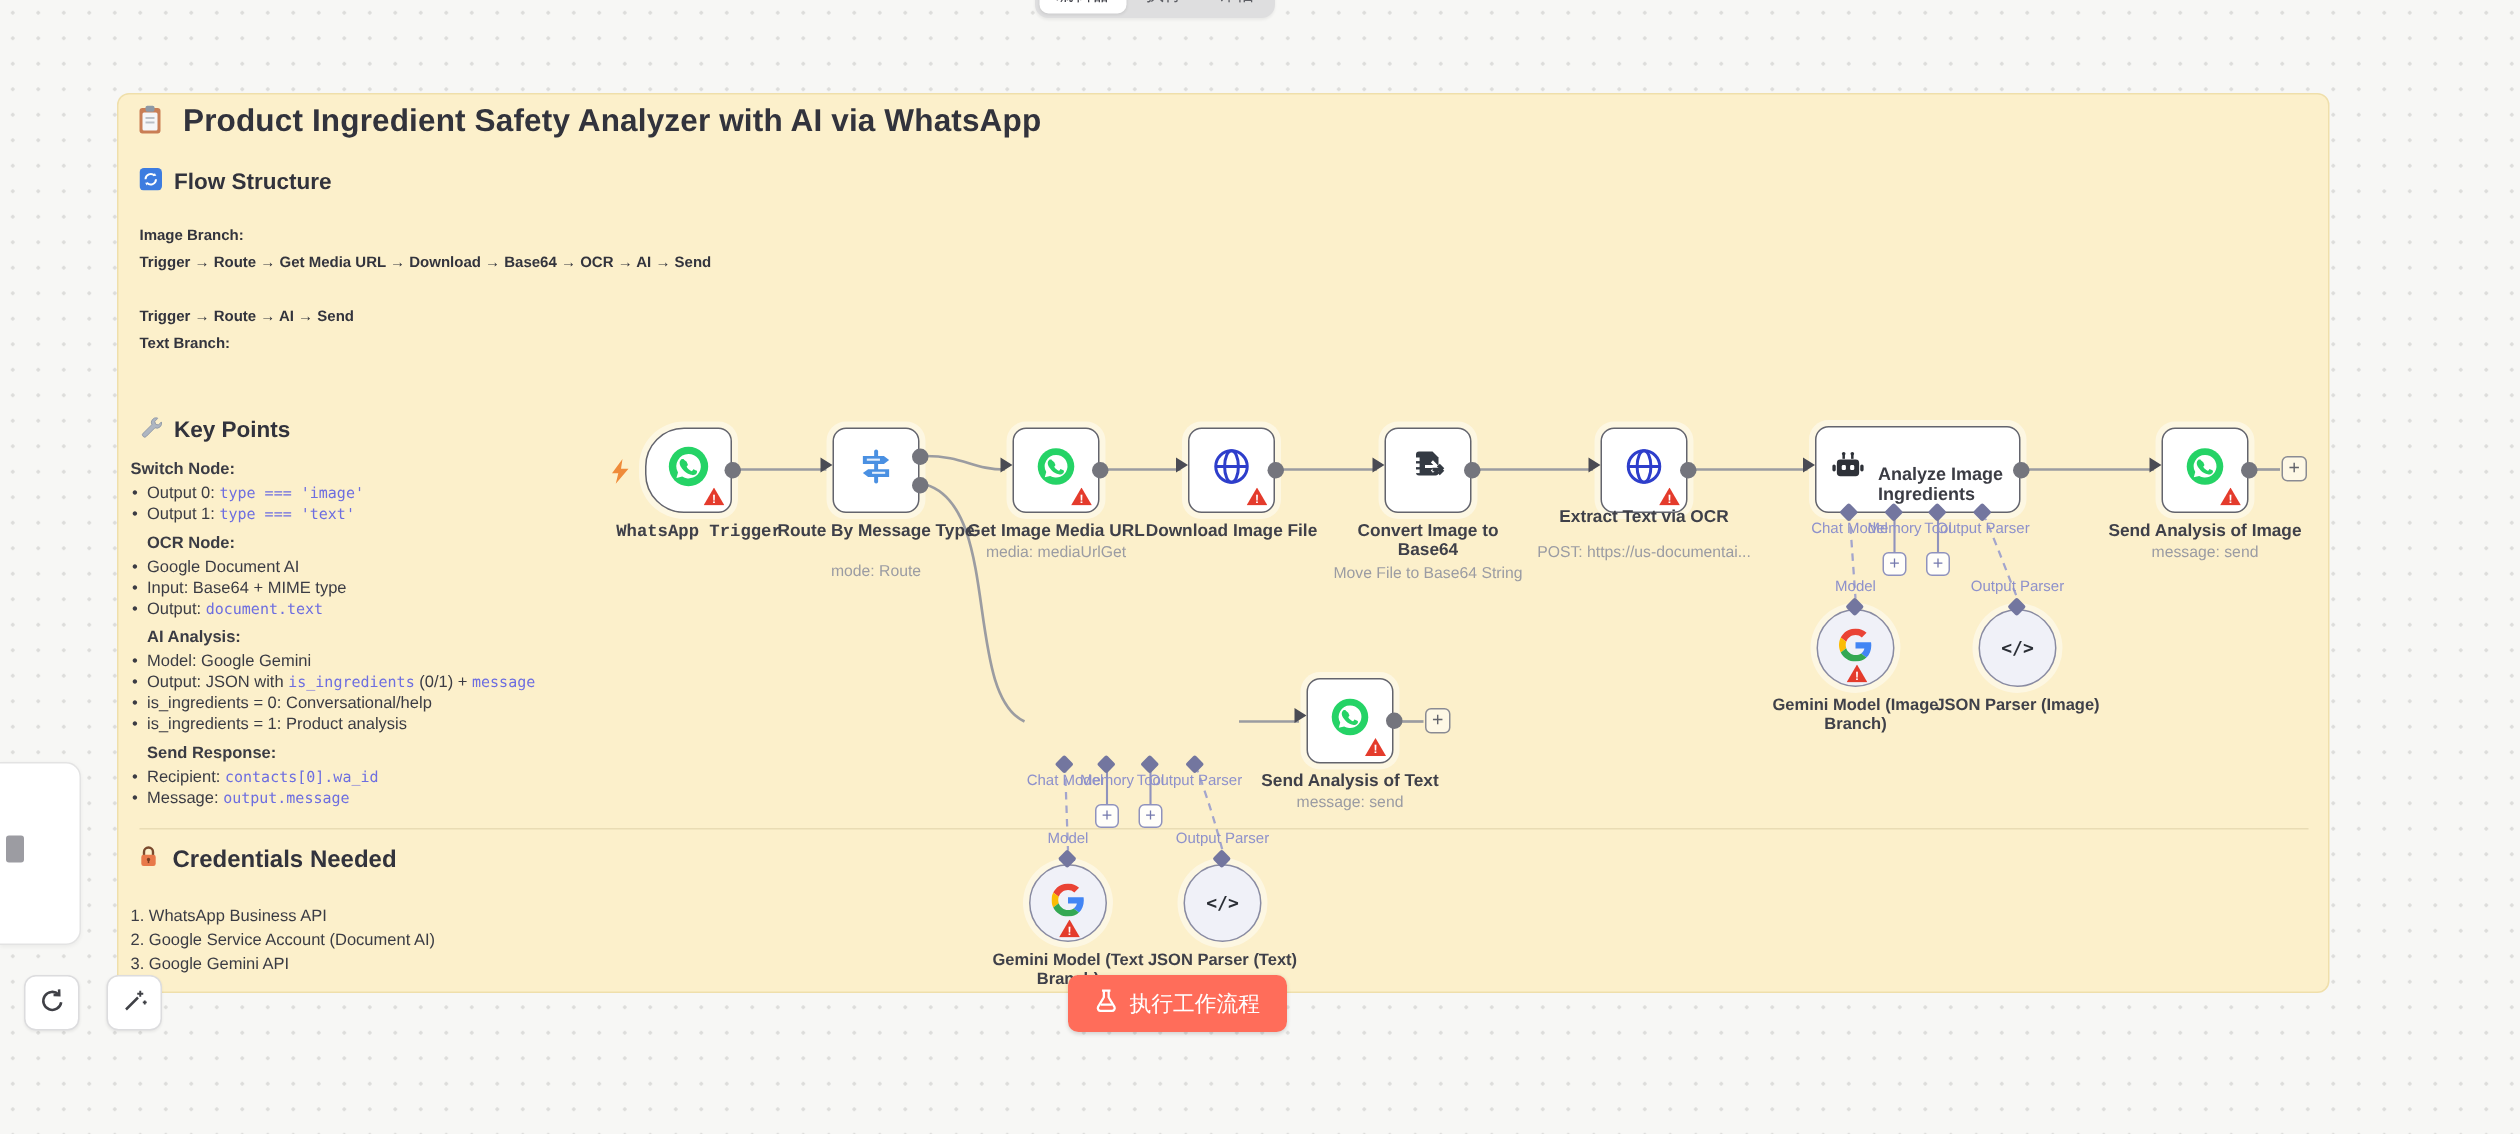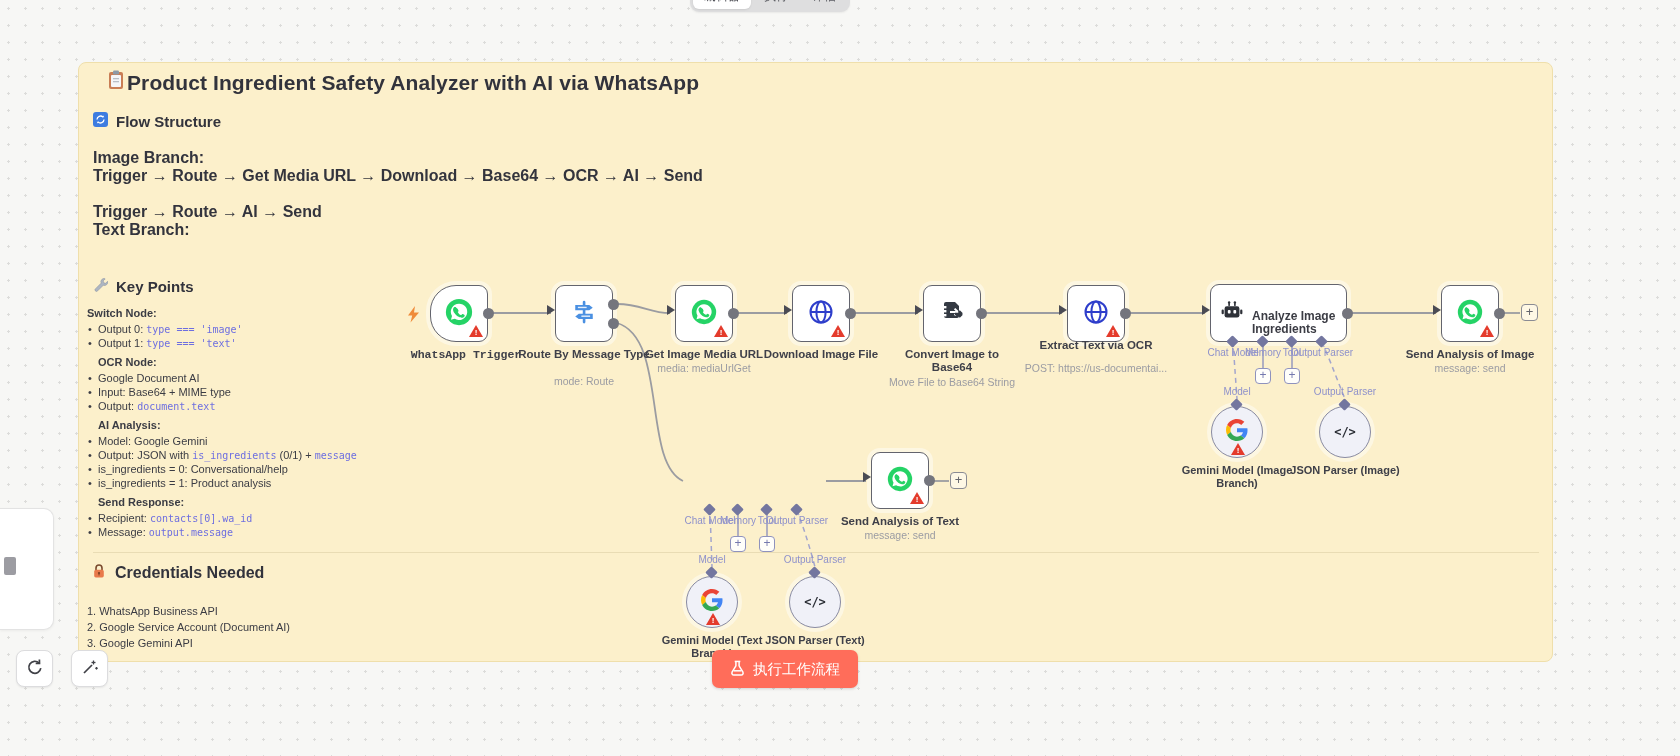--- a/index.html
+++ b/index.html
@@ -12,25 +12,25 @@
   
   .tabbar { position:absolute; left:690px; top:-20px; height:32px; z-index:20;
     background:#dededf; border-radius:9px; display:flex; align-items:flex-end;
     padding:3px; gap:2px; box-shadow:0 1px 2px rgba(0,0,0,.06); }
   .tab { font-size:12px; color:#5d5e64; padding:4px 11px; border-radius:6px; white-space:nowrap; }
   .tab.active { background:#fff; color:#35363e; box-shadow:0 1px 2px rgba(0,0,0,.08); }
 
   
   .sticky { position:absolute; left:78px; top:62px; width:1475px; height:600px;
     background:#fcf0cb; border:1px solid #efdfab; border-radius:8px; z-index:1; }
-  .s-title { position:absolute; left:26px; top:6px; display:flex; align-items:flex-end; }
+  .s-title { position:absolute; left:10px; top:6px; display:flex; align-items:flex-start; gap:11px; }
   .s-title h1 { font-size:21px; font-weight:700; color:#32333c; letter-spacing:.1px; }
   .s-h2 { position:absolute; display:flex; align-items:center; gap:8px;
     font-size:15px; font-weight:700; color:#32333c; }
-  .s-flow { position:absolute; left:14px; top:86px; font-size:16px; font-weight:700;
+  .s-flow { position:absolute; left:14px; top:86px; font-size:10px; font-weight:700;
     color:#33343d; line-height:18px; }
   .s-flow .gap { height:18px; }
   .kp { position:absolute; left:8px; top:244px; width:330px; font-size:11px;
     color:#3b3c44; line-height:13.5px; }
   .kp-h { font-weight:700; margin:6px 0 2px 11px; }
   .kp-h.first { margin-left:0; margin-top:0; }
   .kp ul { list-style:none; }
   .kp li { position:relative; padding-left:11px; margin-bottom:.5px; }
   .kp li::before { content:"•"; position:absolute; left:1px; top:0; color:#3b3c44; }
   code.c { font-family:"DejaVu Sans Mono", monospace; font-size:10px; color:#6d6ee0; }

